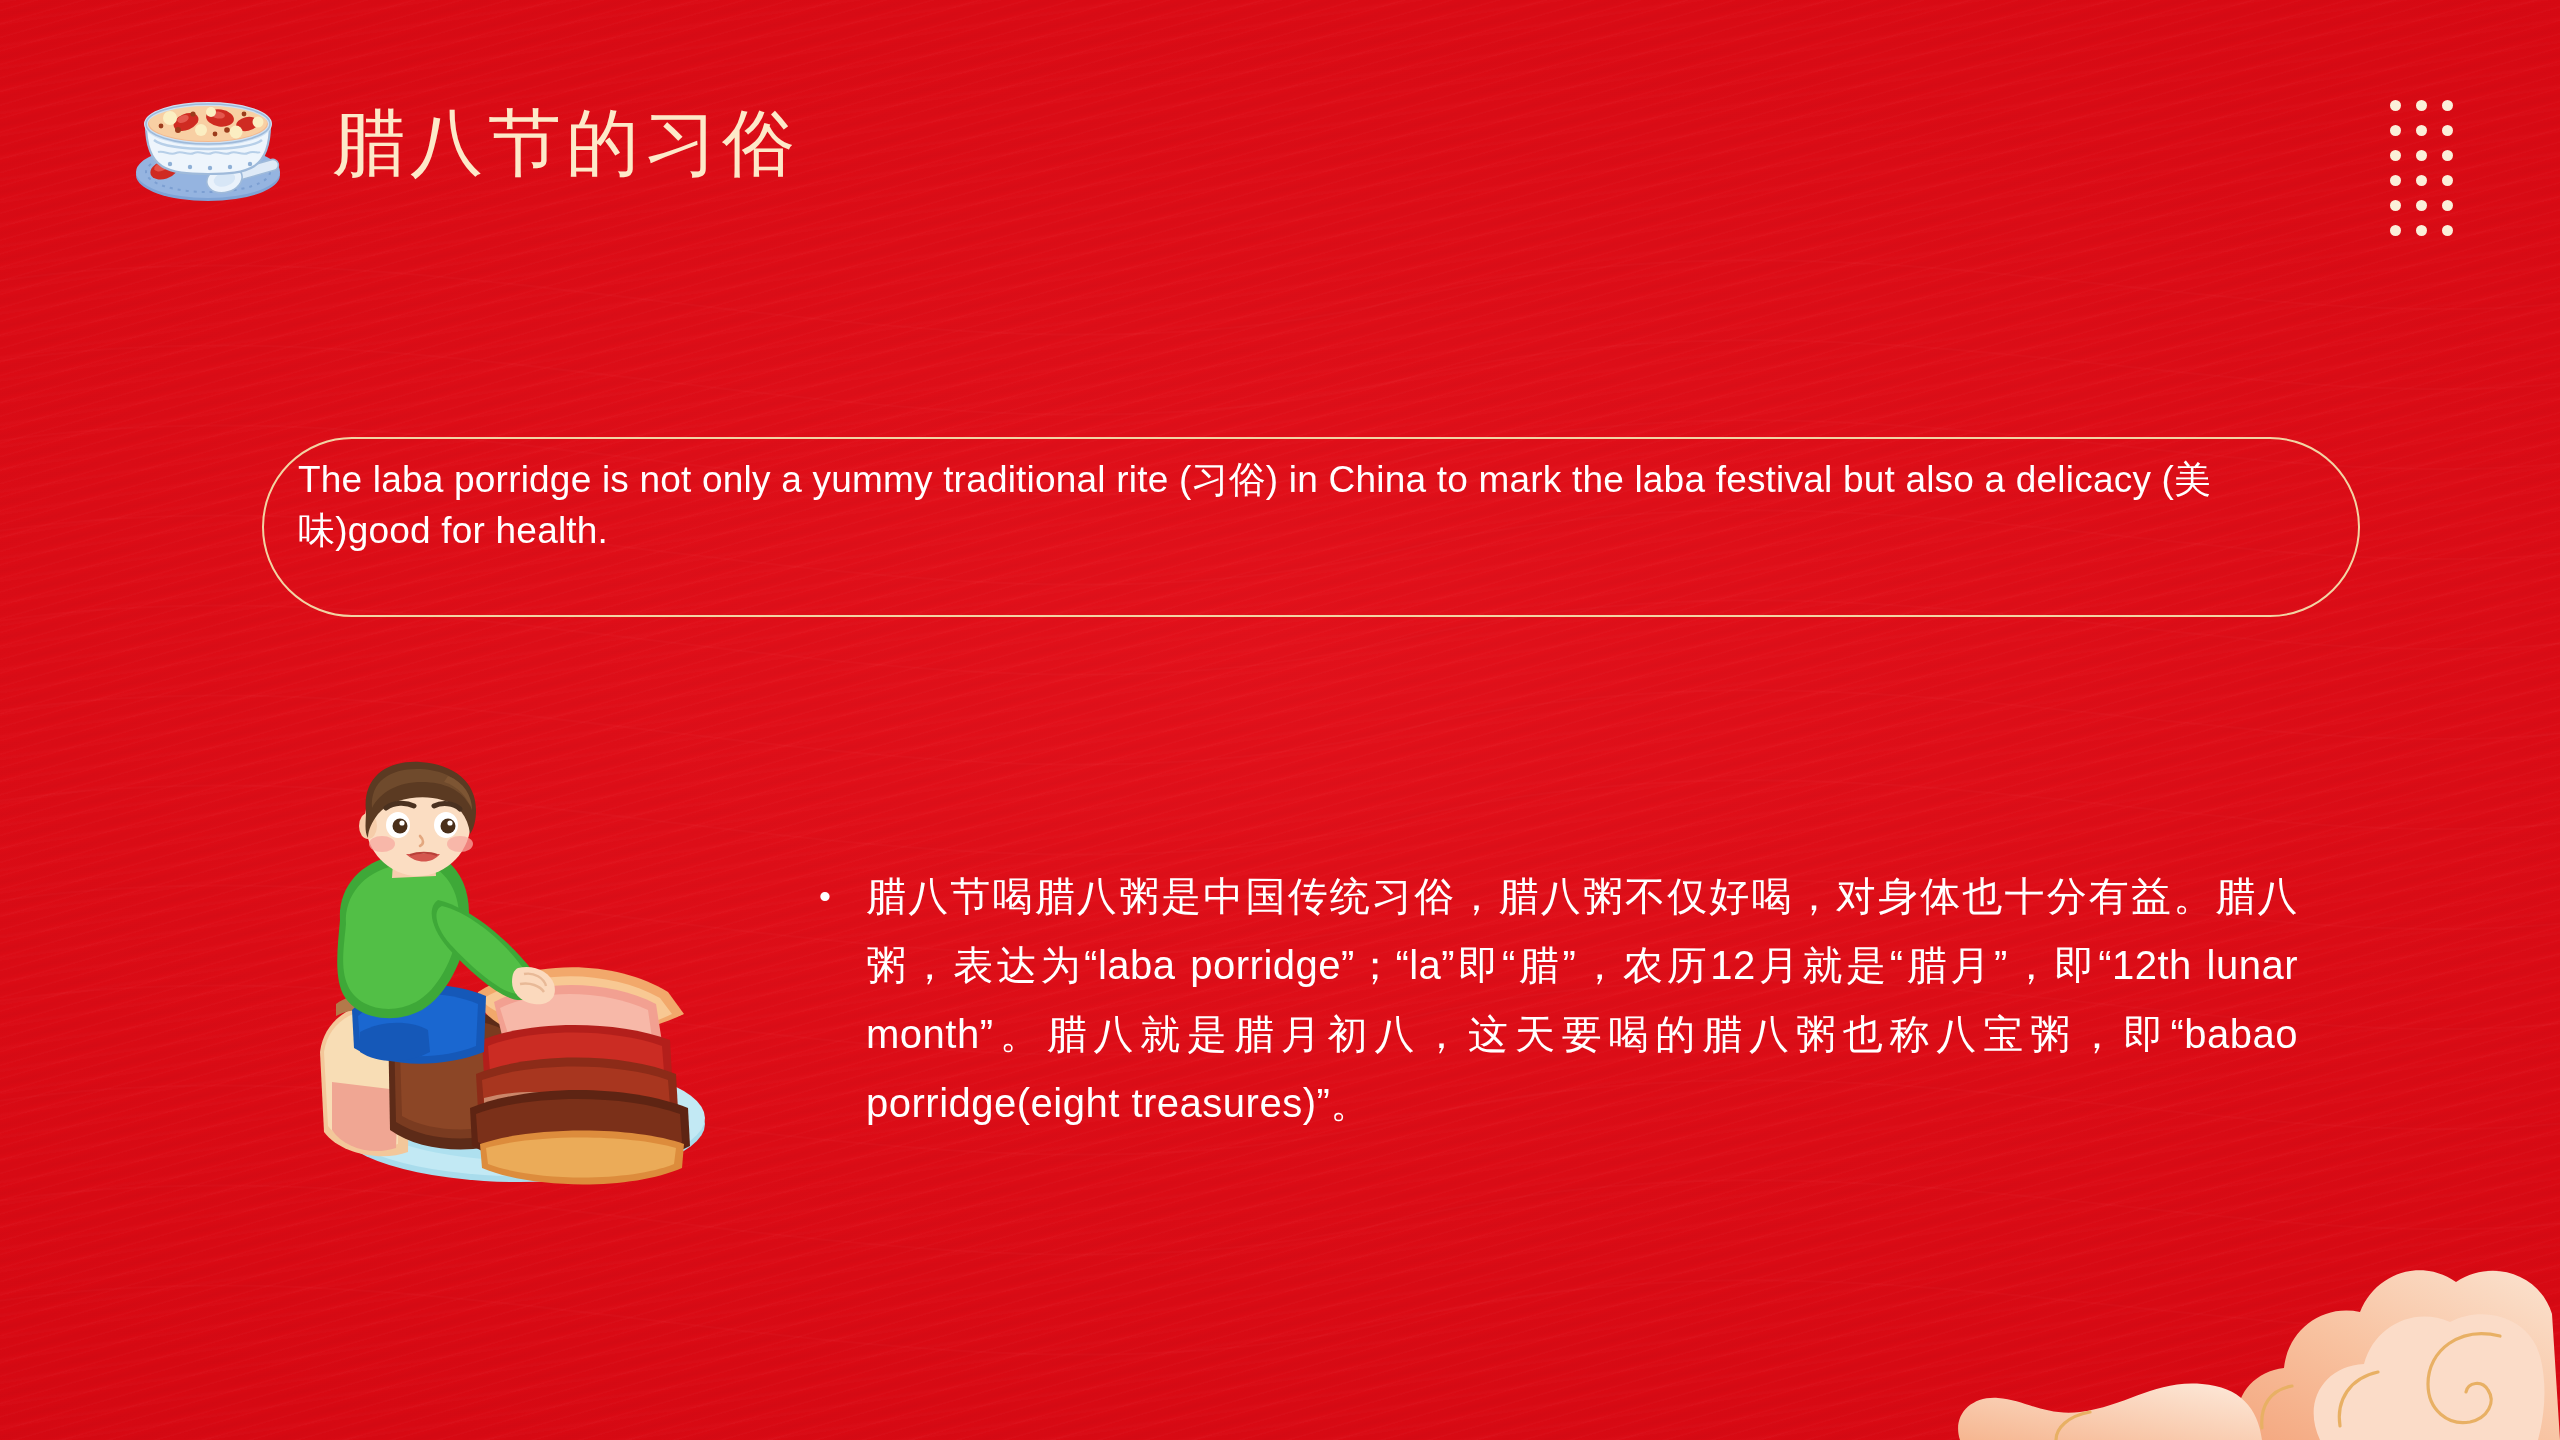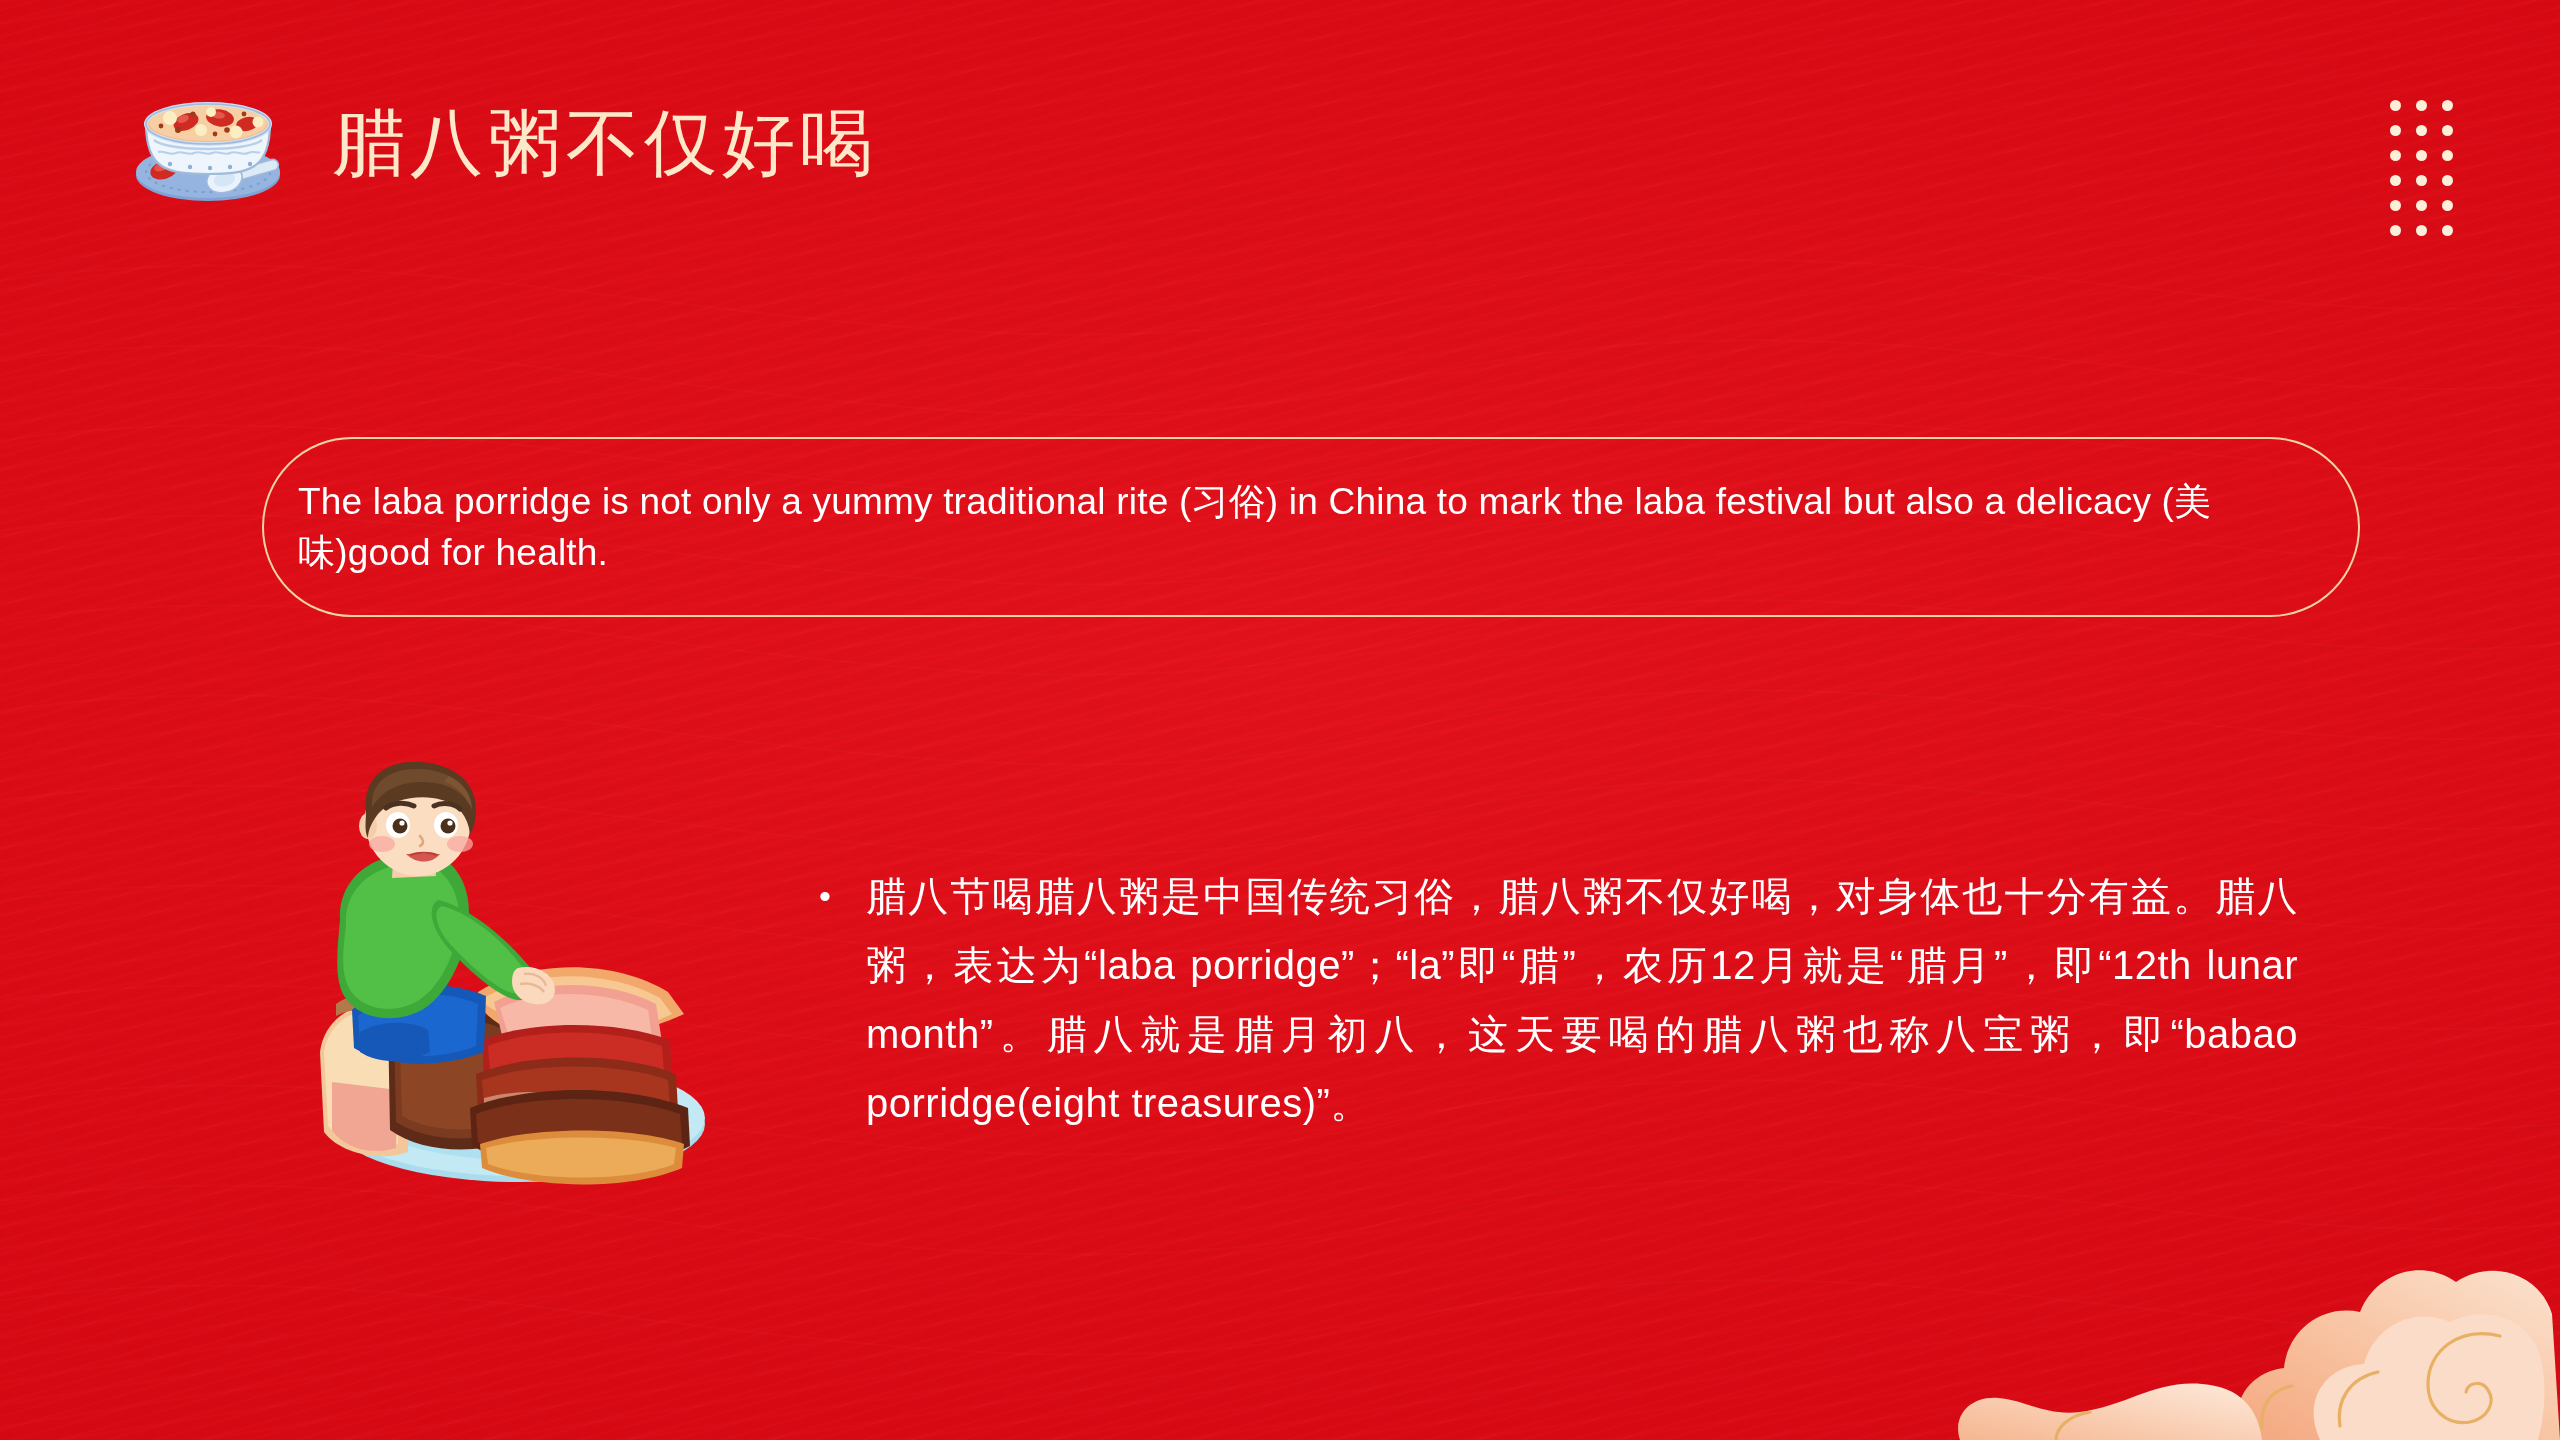--- a/index.html
+++ b/index.html
@@ -95,22 +95,21 @@
   
   .callout {
     position: absolute;
     left: 262px;
     top: 437px;
     width: 2098px;
     height: 180px;
     border: 2px solid #f2d4a4;
     border-radius: 92px;
     display: flex;
-    align-items: center;
-    padding: 0 34px;
+    padding: 15px 34px;
   }
   .callout-text {
     font-size: 37px;
     line-height: 1.38;
     color: #ffffff;
     letter-spacing: .2px;
   }
 
   
   .boy-illo {
@@ -222,21 +221,21 @@
       <circle cx="85" cy="36" r="2.6" fill="#9c3c1c"></circle>
       <circle cx="119" cy="52" r="2.8" fill="#9c3c1c"></circle>
       <circle cx="136" cy="36" r="2.4" fill="#9c3c1c"></circle>
       <circle cx="53" cy="48" r="2.4" fill="#9c3c1c"></circle>
       <circle cx="107" cy="56" r="2.4" fill="#9c3c1c"></circle>
 
       <ellipse cx="100" cy="46" rx="62" ry="20" fill="none" stroke="#cfe0f2" stroke-width="4"></ellipse>
       <ellipse cx="100" cy="46" rx="62" ry="20" fill="none" stroke="#9fbada" stroke-width="1.6"></ellipse>
     </svg>
 
-    <div class="page-title">腊八粥不仅好喝</div>
+    <div class="page-title">腊八节的习俗</div>
   </div>
 
   <div class="dot-grid">
     <span></span>
     <span></span>
     <span></span>
     <span></span>
     <span></span>
     <span></span>
     <span></span>

